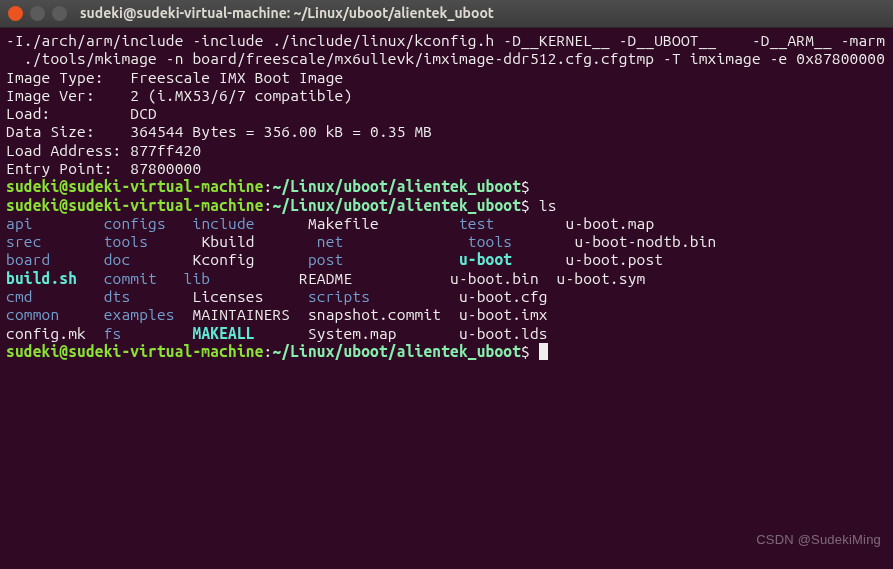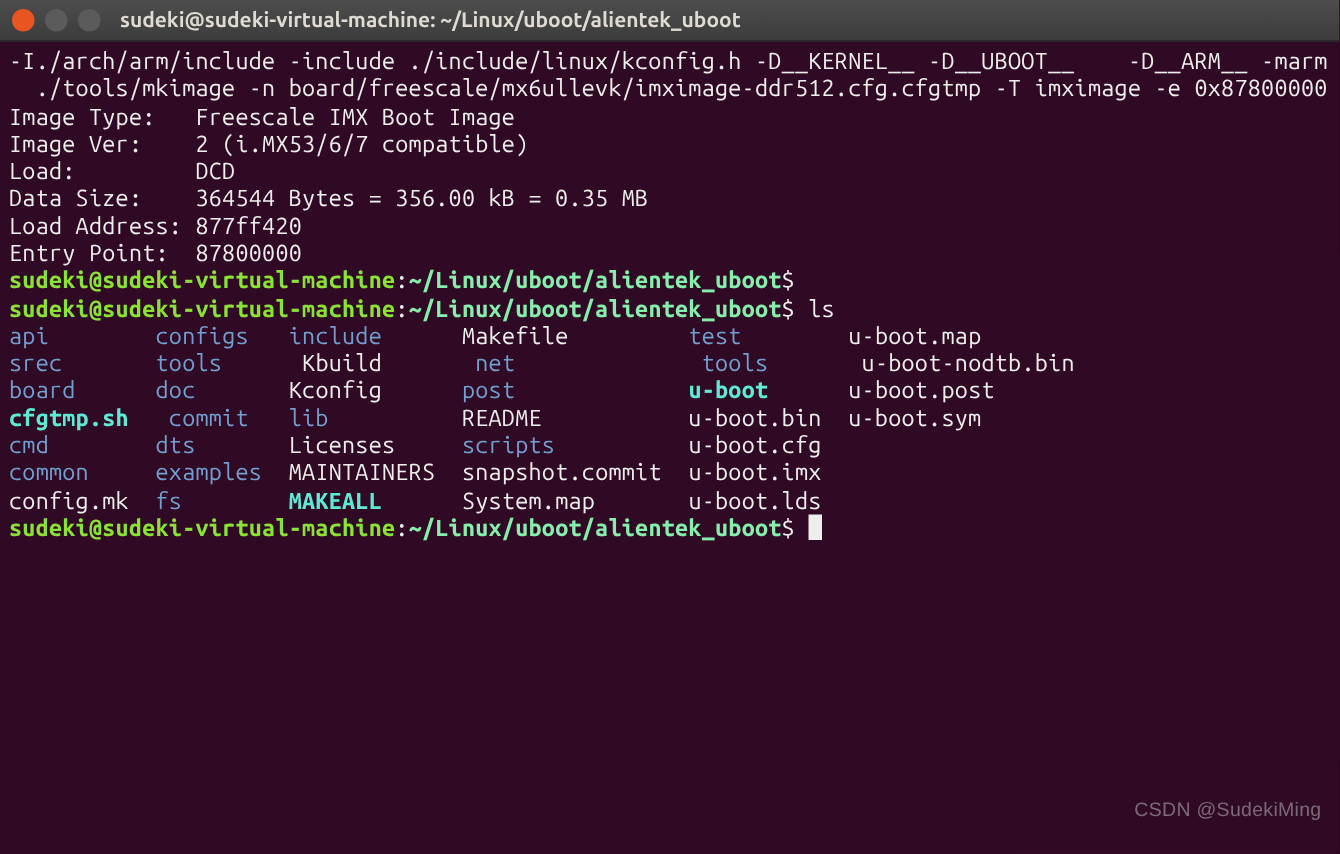--- a/index.html
+++ b/index.html
@@ -81,18 +81,18 @@
 <span>Image Ver:    2 (i.MX53/6/7 compatible)</span>
 <span>Load:         DCD</span>
 <span>Data Size:    364544 Bytes = 356.00 kB = 0.35 MB</span>
 <span>Load Address: 877ff420</span>
 <span>Entry Point:  87800000</span>
 <span class="user">sudeki@sudeki-virtual-machine</span><span>:</span><span class="path">~/Linux/uboot/alientek_uboot</span><span class="dollar">$</span>
 <span class="user">sudeki@sudeki-virtual-machine</span><span>:</span><span class="path">~/Linux/uboot/alientek_uboot</span><span class="dollar">$</span><span> ls</span>
 <span id="ls-grid"><span class="dir">api</span>        <span class="dir">configs</span>   <span class="dir">include</span>      <span>Makefile         </span><span class="dir">test</span>        <span>u-boot.map        </span>
 <span class="dir">srec</span>       <span class="dir">tools</span>      <span>Kbuild       </span><span class="dir">net</span>              <span class="dir">tools</span>       <span>u-boot-nodtb.bin  </span>
 <span class="dir">board</span>      <span class="dir">doc</span>       <span>Kconfig      </span><span class="dir">post</span>             <span class="exec">u-boot</span>      <span>u-boot.post       </span>
-<span class="exec">cfgtmp.sh</span>   <span class="dir">commit</span>   <span class="dir">lib</span>          <span>README           </span><span>u-boot.bin  </span><span>u-boot.sym        </span>
+<span class="exec">build.sh</span>   <span class="dir">commit</span>   <span class="dir">lib</span>          <span>README           </span><span>u-boot.bin  </span><span>u-boot.sym        </span>
 <span class="dir">cmd</span>        <span class="dir">dts</span>       <span>Licenses     </span><span class="dir">scripts</span>          <span>u-boot.cfg  </span><span>                  </span>
 <span class="dir">common</span>     <span class="dir">examples</span>  <span>MAINTAINERS  </span><span>snapshot.commit  </span><span>u-boot.imx  </span><span>                  </span>
 <span>config.mk  </span><span class="dir">fs</span>        <span class="exec">MAKEALL</span>      <span>System.map       </span><span>u-boot.lds  </span><span>                  </span></span>
 <span class="user">sudeki@sudeki-virtual-machine</span><span>:</span><span class="path">~/Linux/uboot/alientek_uboot</span><span class="dollar">$</span> <span class="cursor"></span>
 <span class="watermark">CSDN @SudekiMing</span></div>
 
 </body></html>

